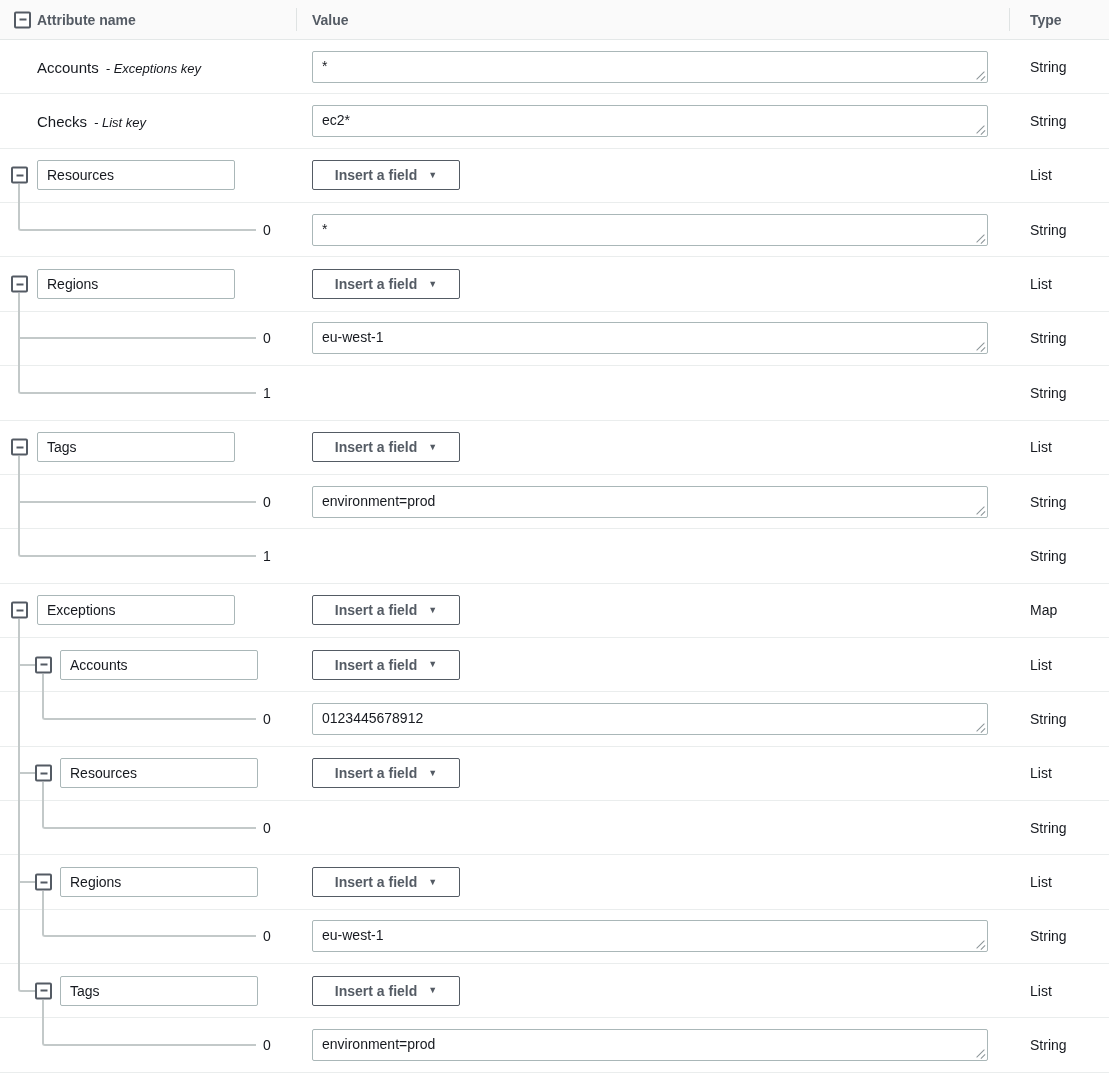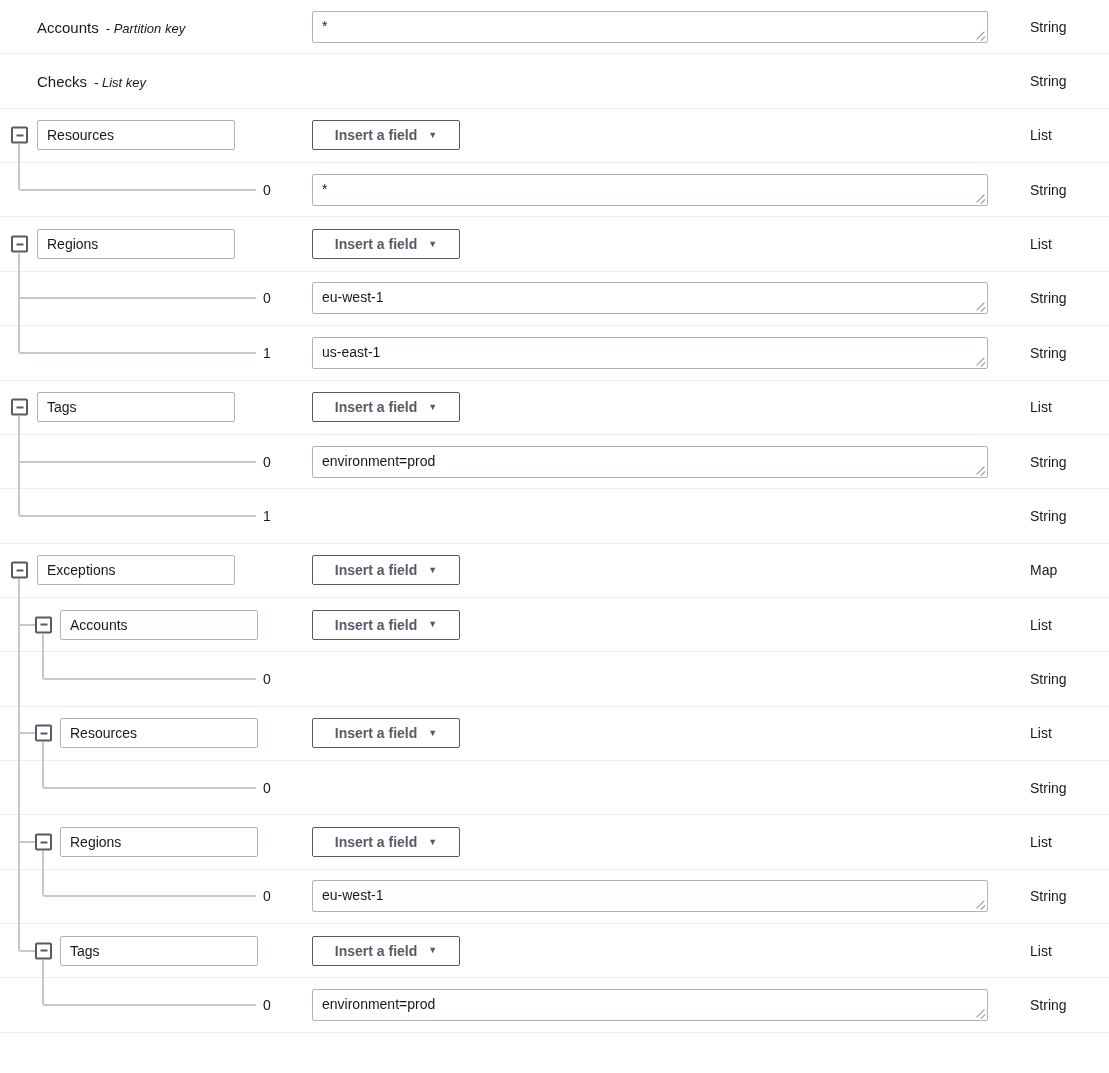--- a/index.html
+++ b/index.html
@@ -53,32 +53,44 @@
   .type-label  { position:absolute; left:1030px; top:50%; transform:translateY(-50%); font-size:14px; color:#16191f; }
   .index-label { position:absolute; left:263px;  top:50%; transform:translateY(-50%); font-size:14px; color:#16191f; }
   .key-label   { position:absolute; left:37px;   top:50%; transform:translateY(-50%); font-size:15px; color:#16191f; white-space:nowrap; }
   .key-suffix  { font-style:italic; font-size:13px; margin-left:7px; color:#16191f; }
 </style>
 </head>
 <body>
 
 <div class="wrap">
 
+  <div class="header">
+    <span class="collapse" style="left:14px"></span>
+    <span class="hlabel" style="left:37px">Attribute name</span>
+    <span class="col-sep" style="left:296px"></span>
+    <span class="hlabel" style="left:312px">Value</span>
+    <span class="col-sep" style="left:1009px"></span>
+    <span class="hlabel" style="left:1030px">Type</span>
+  </div>
 
   <div id="rows">
       <div class="row">
-        <span class="key-label">Accounts<span class="key-suffix">- Partition key</span></span>
+        <span class="key-label">Accounts<span class="key-suffix">- Exceptions key</span></span>
         <div class="value-box">
           <textarea style="">*</textarea>
           <span class="grip"></span>
         </div>
         <span class="type-label">String</span>
       </div>
       <div class="row">
         <span class="key-label">Checks<span class="key-suffix">- List key</span></span>
+        <div class="value-box">
+          <textarea style="">ec2*</textarea>
+          <span class="grip"></span>
+        </div>
         <span class="type-label">String</span>
       </div>
       <div class="row">
         <div class="tree-v" style="left: 18px; top: calc(50% + 9px); bottom: -1px;"></div>
         <span class="collapse" style="left: 11px;"></span>
         <input class="name-input" type="text" value="Resources" style="left: 37px;">
         <button class="insert-btn">
           <span>Insert a field</span>
           <span class="caret">▼</span>
         </button>
@@ -109,24 +121,20 @@
         <span class="index-label">0</span>
         <div class="value-box">
           <textarea style="">eu-west-1</textarea>
           <span class="grip"></span>
         </div>
         <span class="type-label">String</span>
       </div>
       <div class="row">
         <div class="tree-elbow" style="left: 18px; width: 238px;"></div>
         <span class="index-label">1</span>
-        <div class="value-box">
-          <textarea style="">us-east-1</textarea>
-          <span class="grip"></span>
-        </div>
         <span class="type-label">String</span>
       </div>
       <div class="row">
         <div class="tree-v" style="left: 18px; top: calc(50% + 9px); bottom: -1px;"></div>
         <span class="collapse" style="left: 11px;"></span>
         <input class="name-input" type="text" value="Tags" style="left: 37px;">
         <button class="insert-btn">
           <span>Insert a field</span>
           <span class="caret">▼</span>
         </button>
@@ -166,20 +174,24 @@
         <button class="insert-btn">
           <span>Insert a field</span>
           <span class="caret">▼</span>
         </button>
         <span class="type-label">List</span>
       </div>
       <div class="row">
         <div class="tree-v" style="left: 18px; top: 0px; bottom: -1px;"></div>
         <div class="tree-elbow" style="left: 42px; width: 214px;"></div>
         <span class="index-label">0</span>
+        <div class="value-box">
+          <textarea style="">0123445678912</textarea>
+          <span class="grip"></span>
+        </div>
         <span class="type-label">String</span>
       </div>
       <div class="row">
         <div class="tree-v" style="left: 18px; top: 0px; bottom: -1px;"></div>
         <div class="tree-h" style="left: 18px; width: 19px;"></div>
         <div class="tree-v" style="left: 42px; top: calc(50% + 9px); bottom: -1px;"></div>
         <span class="collapse" style="left: 35px;"></span>
         <input class="name-input" type="text" value="Resources" style="left: 60px;">
         <button class="insert-btn">
           <span>Insert a field</span>

